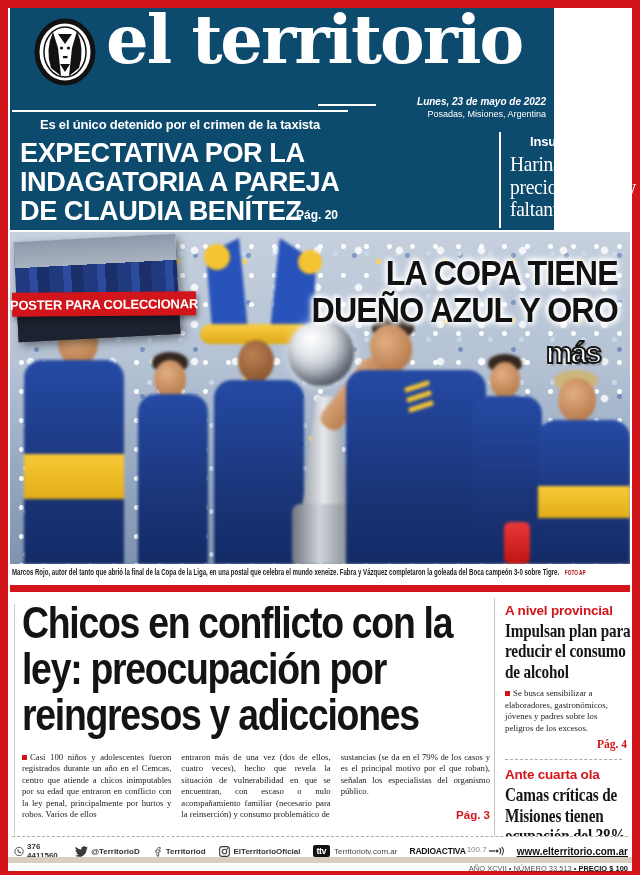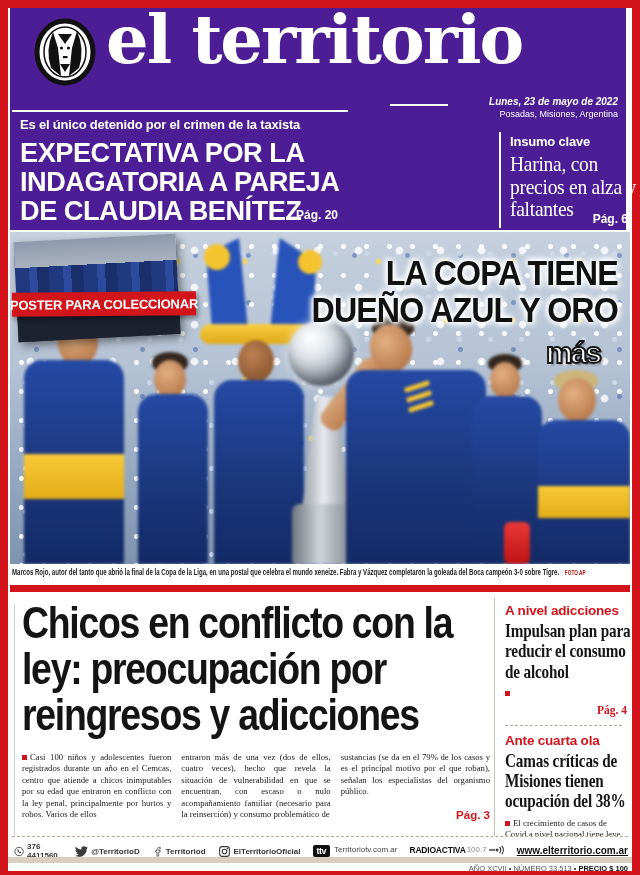--- a/index.html
+++ b/index.html
@@ -5,34 +5,34 @@
   html,body{margin:0;padding:0;background:#e8e8e8;}
   *{box-sizing:border-box;}
   .page{
     position:relative;width:640px;height:875px;margin:0 auto;
     background:#d2151b;font-family:"Liberation Sans",sans-serif;
     overflow:hidden;
   }
   .inner{position:absolute;left:8px;top:8px;width:624px;height:863px;background:#fff;}
 
   
-  .tophead{position:absolute;left:2px;top:0;width:616px;height:222px;background:#4c1d95;}
+  .tophead{position:absolute;left:2px;top:0;width:544px;height:222px;background:#0c4a6e;}
   .logo{position:absolute;left:24px;top:10px;width:62px;height:68px;}
   .masthead-title{
     position:absolute;left:96px;top:-8px;color:#fff;
     font-family:"DejaVu Serif",serif;font-weight:bold;font-size:67px;
     letter-spacing:-2px;white-space:nowrap;
   }
   .date-rule{position:absolute;right:178px;top:96px;width:58px;height:2px;background:#fff;}
   .dateline{position:absolute;right:8px;top:88px;text-align:right;color:#fff;}
   .date-main{font-size:10px;font-weight:bold;font-style:italic;letter-spacing:0;}
   .date-loc{font-size:9px;margin-top:2px;}
 
   .band-left{position:absolute;left:2px;top:102px;width:336px;height:118px;border-top:2px solid #fff;padding:5px 8px 0 8px;color:#fff;}
-  .kicker{font-size:13px;font-weight:bold;color:#fff;letter-spacing:-0.2px;}
+  .kicker{font-size:13px;font-weight:bold;color:#fff;letter-spacing:-0.2px;text-align:center;}
   .bl-head{
     margin-top:6px;font-size:28px;font-weight:bold;line-height:1.04;
     letter-spacing:-0.5px;width:340px;transform:scaleX(.97);transform-origin:left top;color:#fff;
   }
   .band-page{position:absolute;right:10px;bottom:6px;font-size:12px;font-weight:bold;color:#fff;}
   .band-mid{position:absolute;left:342px;top:124px;width:145px;height:96px;border-left:2px solid #fff;padding:2px 0 0 9px;color:#fff;}
   .band-right{position:absolute;left:489px;top:124px;width:131px;height:96px;border-left:2px solid #fff;padding:2px 0 0 9px;color:#fff;}
   .serif-head{
     font-family:"Liberation Serif",serif;font-size:21px;line-height:1.08;margin-top:4px;
     letter-spacing:-0.3px;width:143px;transform:scaleX(.93);transform-origin:left top;color:#fff;
@@ -145,21 +145,21 @@
   }
   .sb-body{font-family:"Liberation Serif",serif;font-size:8.8px;line-height:1.32;color:#222;width:122px;}
   .sb-page{text-align:right;color:#d2151b;font-weight:bold;font-size:11.5px;margin-top:4px;width:122px;font-family:Liberation Serif, serif;}
   .sb-divider{border-top:1px dashed #b5ab9a;margin:9px 6px 7px 0;}
 
   
   .footer{position:absolute;left:4px;top:828px;width:616px;height:35px;border-top:1px dashed #b5ab9a;background:#fff;}
   .social{position:absolute;left:2px;right:0;top:5px;display:flex;align-items:center;color:#333;font-size:8px;font-weight:bold;}
   .soc-item{display:flex;align-items:center;margin-right:12px;}
   .soc-item svg{margin-right:3px;}
-  .soc-right{margin-left:auto;display:flex;align-items:flex-start;}
+  .soc-right{margin-left:auto;display:flex;align-items:center;}
   .ttv-box{background:#111;color:#fff;font-weight:bold;font-size:9px;padding:1px 4px;border-radius:2px;margin-right:4px;letter-spacing:-0.5px;}
   .ttv-site{font-weight:normal;color:#444;margin-right:12px;}
   .radio-name{font-weight:bold;color:#111;font-size:8.5px;letter-spacing:-0.2px;}
   .radio-freq{color:#888;font-weight:normal;margin:0 2px 3px 1px;}
   .radio-icon{margin-right:12px;}
   .website{font-weight:bold;color:#111;font-size:10px;text-decoration:underline;}
   .tanbar{position:absolute;left:-4px;right:-4px;top:20px;height:6px;background:#d8cfc0;}
   .edition{position:absolute;right:0;top:28px;font-size:7.5px;color:#555;line-height:8px;}
   .edition b{color:#111;}
   .edition .dot{margin:0 2px;color:#333;}
@@ -271,23 +271,23 @@
           <div class="ms-col">entraron más de una vez (dos de ellos, cuatro veces), hecho que revela la situación de vulnerabilidad en que se encuentran, con escaso o nulo acompañamiento familiar (necesario para la reinserción) y consumo problemático de</div>
           <div class="ms-col">
             <span>sustancias (se da en el 79% de los casos y es el principal motivo por el que roban), señalan los especialistas del organismo público.</span>
             <div class="ms-page">Pág. 3</div>
           </div>
         </div>
       </div>
 
       <div class="sidebar">
         <div>
-          <div class="sb-kicker">A nivel adicciones</div>
+          <div class="sb-kicker">A nivel provincial</div>
           <div class="sb-head">Impulsan plan para reducir el consumo de alcohol</div>
-          <div class="sb-body"><span class="sq"></span></div>
+          <div class="sb-body"><span class="sq"></span><span>Se busca sensibilizar a elaboradores, gastronómicos, jóvenes y padres sobre los peligros de los excesos.</span></div>
           <div class="sb-page">Pág. 4</div>
         </div>
         <div class="sb-divider"></div>
         <div>
           <div class="sb-kicker">Ante cuarta ola</div>
           <div class="sb-head">Camas críticas de Misiones tienen ocupación del 38%</div>
           <div class="sb-body"><span class="sq"></span><span>El crecimiento de casos de Covid a nivel nacional tiene leve impacto en internaciones en la provincia.</span></div>
 
         </div>
       </div>

